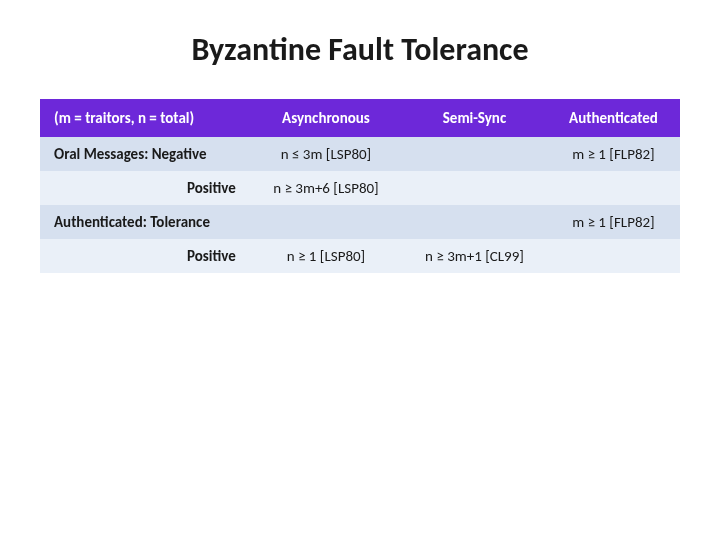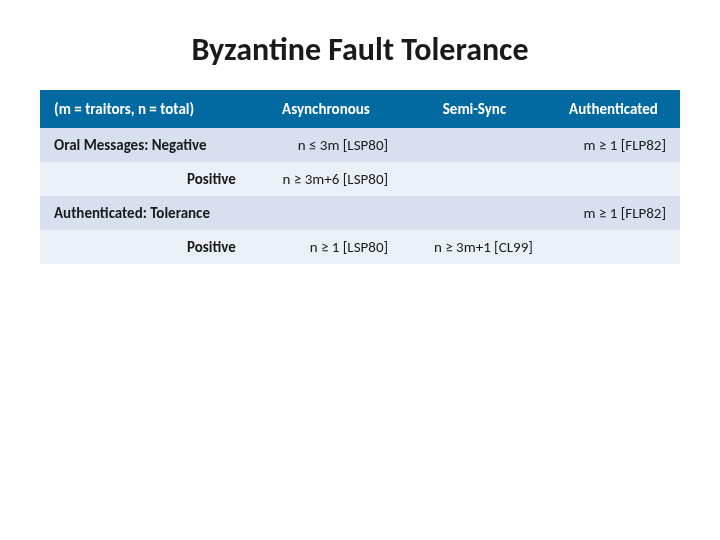--- a/index.html
+++ b/index.html
@@ -19,35 +19,35 @@
       justify-content: flex-start;
       padding: 30px 40px;
     }
 
     .title {
       font-size: 32px;
       font-weight: bold;
       color: #1a1a1a;
       text-align: center;
       line-height: 1.25;
-      margin-bottom: 20px;
+      margin-bottom: 29px;
     }
 
     .table-wrapper {
       width: 100%;
     }
 
     table {
       width: 100%;
       border-collapse: collapse;
       font-size: 15px;
     }
 
     thead tr {
-      background-color: #0369a1;
+      background-color: #6d28d9;
       color: #ffffff;
     }
 
     thead th {
       padding: 10px 14px;
       text-align: center;
       font-weight: 600;
       border: none;
     }
 
@@ -68,21 +68,21 @@
       color: #1a1a1a;
       border: none;
     }
 
     tbody td:first-child {
       font-weight: 600;
       text-align: left;
     }
 
     tbody td:not(:first-child) {
-      text-align: right;
+      text-align: center;
     }
   </style>
 </head>
 <body>
 
 <div class="title">
   <span>Byzantine Fault Tolerance</span><br>
 </div>
 
 <div class="table-wrapper">

